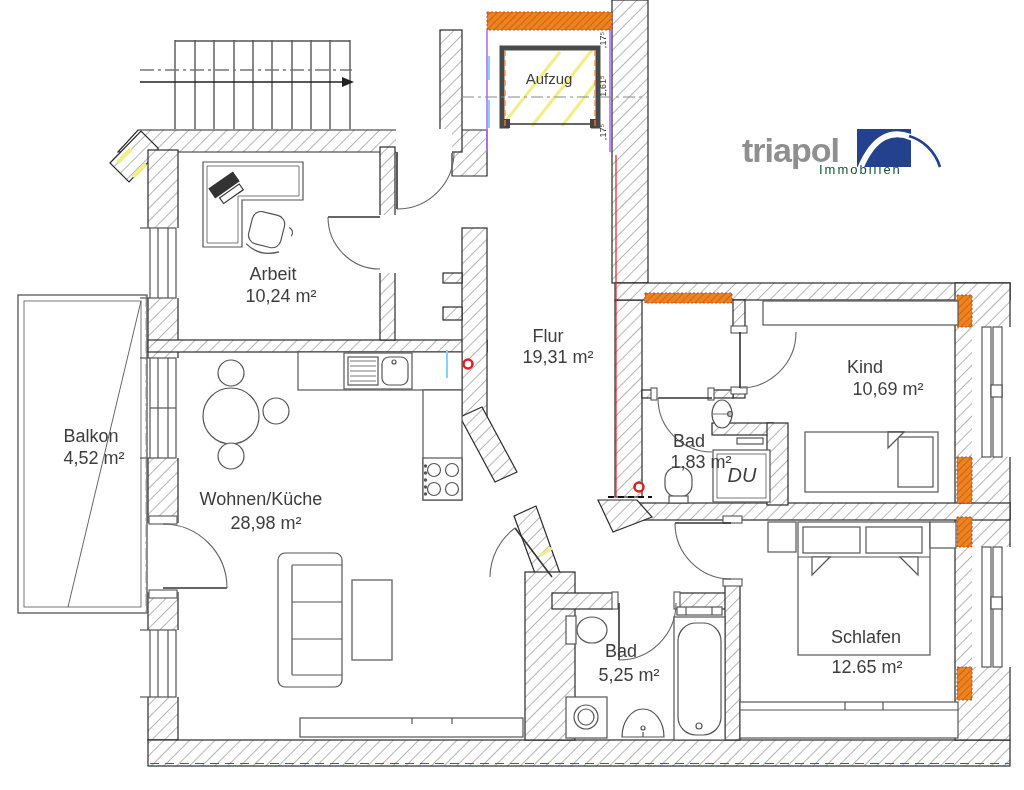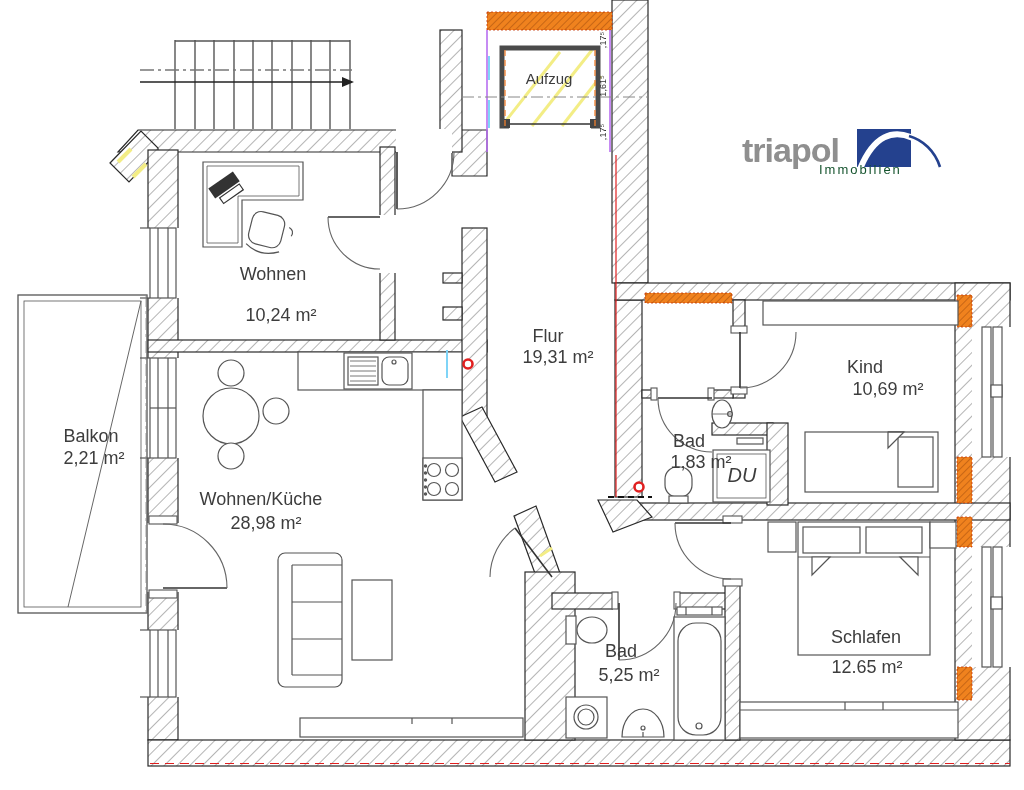--- a/index.html
+++ b/index.html
@@ -359,38 +359,38 @@
     <line x1="133" y1="177" x2="146" y2="164" stroke="#f3ed85" stroke-width="4"></line>
   </g>
   <g fill="#fff" stroke="#e02020" stroke-width="2.6">
     <circle cx="468" cy="364" r="4.5"></circle>
     <circle cx="639" cy="487" r="4.5"></circle>
   </g>
 </svg>
 
 <div class="lbl small" style="left:549px;top:78px">Aufzug</div>
 
-<div class="lbl" style="left:273px;top:274px">Wohnen</div>
-<div class="lbl" style="left:281px;top:315px">10,24 m²</div>
+<div class="lbl" style="left:273px;top:274px">Arbeit</div>
+<div class="lbl" style="left:281px;top:296px">10,24 m²</div>
 
 <div class="lbl" style="left:548px;top:336px">Flur</div>
 <div class="lbl" style="left:558px;top:357px">19,31 m²</div>
 
 <div class="lbl" style="left:865px;top:367px">Kind</div>
 <div class="lbl" style="left:888px;top:389px">10,69 m²</div>
 
 <div class="lbl" style="left:689px;top:441px">Bad</div>
 <div class="lbl" style="left:701px;top:462px">1,83 m²</div>
 <div class="lbl big" style="left:742px;top:475px">DU</div>
 
 <div class="lbl" style="left:261px;top:499px">Wohnen/Küche</div>
 <div class="lbl" style="left:266px;top:523px">28,98 m²</div>
 
 <div class="lbl" style="left:91px;top:436px">Balkon</div>
-<div class="lbl" style="left:94px;top:458px">2,21 m²</div>
+<div class="lbl" style="left:94px;top:458px">4,52 m²</div>
 
 <div class="lbl" style="left:621px;top:651px">Bad</div>
 <div class="lbl" style="left:629px;top:675px">5,25 m²</div>
 
 <div class="lbl" style="left:866px;top:637px">Schlafen</div>
 <div class="lbl" style="left:867px;top:667px">12.65 m²</div>
 
 <div class="dim" style="left:603px;top:40px">,17⁵</div>
 <div class="dim" style="left:603px;top:86px">1,61⁵</div>
 <div class="dim" style="left:603px;top:132px">,17⁵</div>

